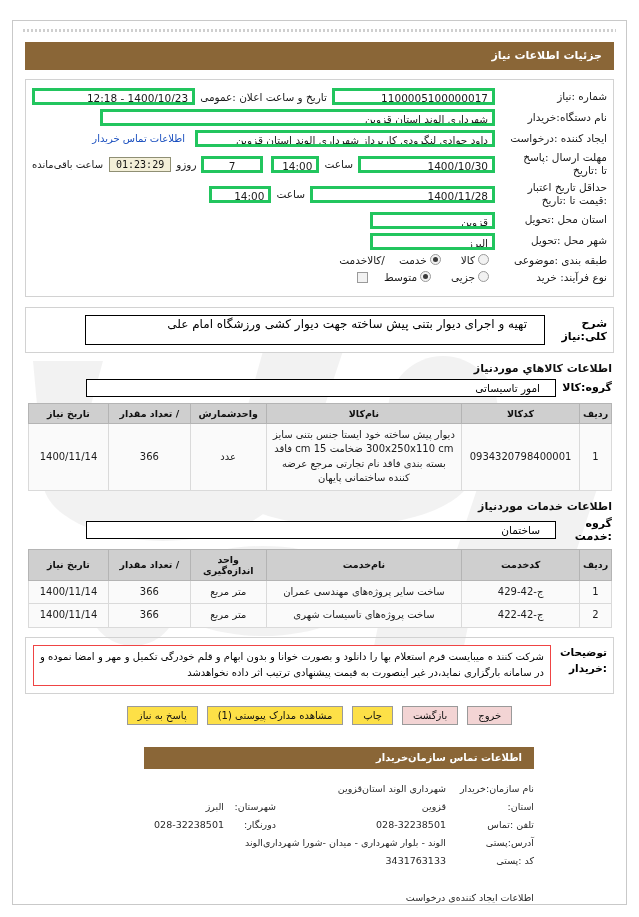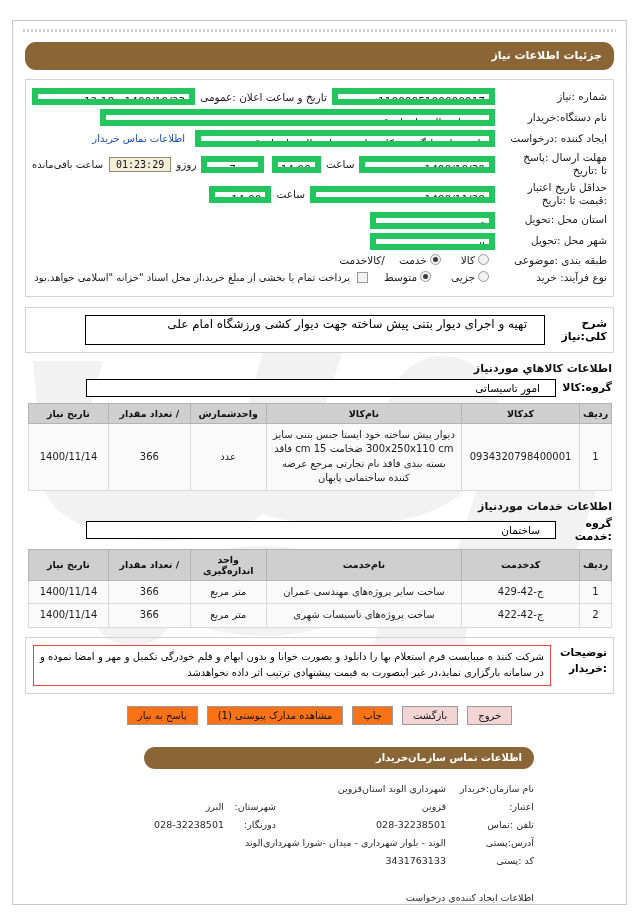--- a/index.html
+++ b/index.html
@@ -45,21 +45,20 @@
   
   .barbrown {
     background: #8a6637;
     color: #ffffff;
     height: 28px;
     line-height: 28px;
     font-size: 11px;
     font-weight: bold;
     padding: 0 12px;
     letter-spacing: .3px;
-    border-radius: 11px;
   }
   .bar-top { margin: 10px 12px 0 12px; }
   .bar-contact { margin: 0; width: 390px; margin-right: 92px; height: 22px; line-height: 22px; font-size: 10px;}
 
   
   .panel {
     margin: 9px 12px 0 12px;
     border: 1px solid #d2d2d2;
     background: #fff;
     padding: 8px 6px 8px 6px;
@@ -71,21 +70,21 @@
     color: #1b1b1b;
   }
   .flabel {
     width: 112px;
     text-align: right;
     padding-left: 6px;
     line-height: 1.25;
     flex: 0 0 auto;
   }
   .fbox {
-    border: 6px solid #22c55e;
+    border: 3px solid #22c55e;
     background: #fff;
     height: 17px;
     line-height: 15px;
     font-size: 10.5px;
     padding: 0 4px;
     text-align: right;
     overflow: hidden;
     white-space: nowrap;
   }
   .w-id     { width: 185px; }
@@ -175,21 +174,21 @@
     font-size: 10px; line-height: 1.65; padding: 3px 6px; background: #fff; text-align: justify;
   }
 
   
   .btnrow { display: flex; justify-content: center; gap: 9px; margin-top: 12px; }
   .btn {
     font-size: 10px; padding: 3px 10px;
     border: 1px solid #9a9a9a; cursor: pointer;
     font-family: inherit; color: #111; white-space: nowrap;
   }
-  .btn-green { background: #f97316; }
+  .btn-green { background: #fde047; }
   .btn-pink  { background: #f3d4d4; }
 
   
   .contactsec { margin-top: 22px; }
   .crow { display: flex; font-size: 9.5px; color: #2a2a2a; margin-bottom: 7px; align-items: baseline;}
   .clbl { width: 88px; text-align: right; padding-left: 6px; flex: 0 0 auto; font-weight: normal;}
   .cval { width: 170px; text-align: right; }
   .clbl2 { width: 52px; text-align: right; padding-left: 6px; }
   .cval2 { width: 120px; text-align: right; }
   .cfull { text-align: right; }
@@ -291,21 +290,20 @@
       <div class="frow">
         <div class="flabel">نوع فرآیند: خرید</div>
         <div style="display:flex;align-items:center;">
           <span class="opt">
             <span class="radio"></span><span>جزیی</span>
           </span>
           <span class="opt" style="margin-right:14px">
             <span class="radio on"></span><span>متوسط</span>
           </span>
           <span class="checkbox" style="margin-right:16px"></span>
-          <span class="note-inline">پرداخت تمام یا بخشی از مبلغ خرید،از محل اسناد "خزانه "اسلامی خواهد.بود</span>
         </div>
       </div>
 
     </div>
 
     <div class="descwrap">
       <div class="desc-row">
         <div class="desc-lbl">شرح کلی:نیاز</div>
         <div class="desc-box">تهیه و اجرای دیوار بتنی پیش ساخته جهت دیوار کشی  ورزشگاه امام علی</div>
       </div>
@@ -399,21 +397,21 @@
       <div class="barbrown bar-contact">
         <span>اطلاعات  تماس  سازمان‌خریدار</span>
       </div>
 
       <div style="margin-top:14px">
         <div class="crow pad-right-92">
           <div class="clbl">نام سازمان:خریدار</div>
           <div class="cval">شهرداری الوند استان‌قزوین</div>
         </div>
         <div class="crow pad-right-92">
-          <div class="clbl">اعتبار:</div>
+          <div class="clbl">استان:</div>
           <div class="cval">قزوین</div>
           <div class="clbl2">شهرستان:</div>
           <div class="cval2">البرز</div>
         </div>
         <div class="crow pad-right-92">
           <div class="clbl">تلفن :تماس</div>
           <div class="cval"><span class="ltr">028-32238501</span></div>
           <div class="clbl2">دورنگار:</div>
           <div class="cval2"><span class="ltr">028-32238501</span></div>
         </div>

